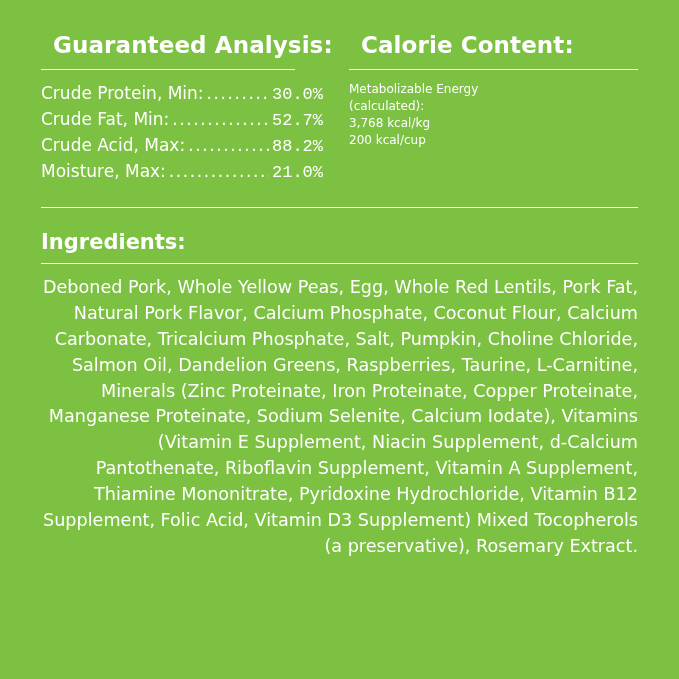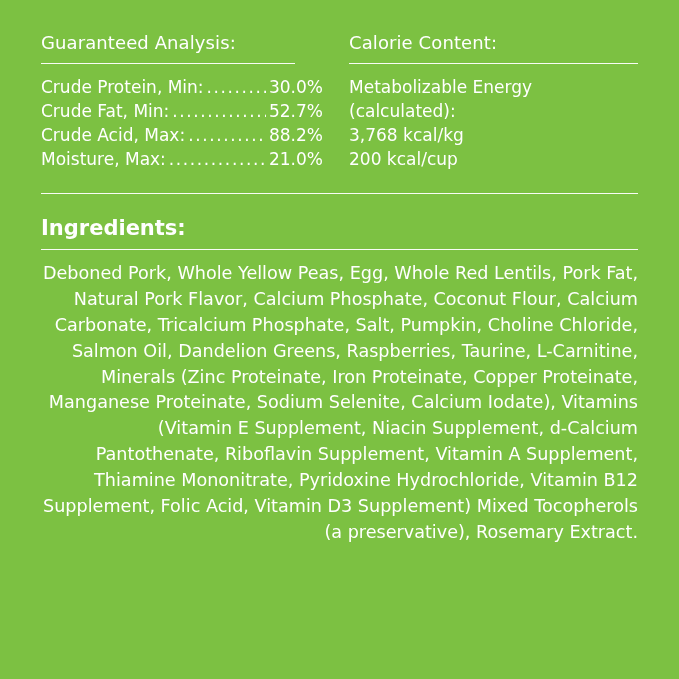--- a/index.html
+++ b/index.html
@@ -31,25 +31,25 @@
   }
   .col-left {
     width: 300px;
     padding-right: 18px;
   }
   .col-right {
     width: 297px;
     padding-left: 8px;
   }
   .sec-title {
-    font-size: 18px;
-    font-weight: normal;
+    font-size: 23px;
+    font-weight: bold;
     letter-spacing: 0.1px;
     line-height: 1.2;
-    margin: 0 0 9px 0;
+    margin: 0 0 9px 12px;
     white-space: nowrap;
   }
   .rule {
     height: 1px;
     background: #ffffff;
     opacity: 0.95;
     margin-bottom: 11px;
   }
   .rule-left { width: 254px; }
   .rule-right { width: 289px; }
@@ -61,23 +61,23 @@
     align-items: baseline;
   }
   .ga-label { flex: 0 0 auto; }
   .ga-dots {
     flex: 1 1 auto;
     overflow: hidden;
     white-space: nowrap;
     margin: 0 3px;
     letter-spacing: 1.6px;
   }
-  .ga-value { flex: 0 0 auto; }
+  .ga-value { flex: 0 0 auto; font-family: Liberation Mono, monospace; }
   .cc-line {
-    font-size: 17px;
+    font-size: 12px;
     line-height: 1.42;
     white-space: nowrap;
   }
   .divider-full {
     width: 597px;
     height: 1px;
     background: #ffffff;
     opacity: 0.95;
     margin: 22px 0 0 0;
   }

